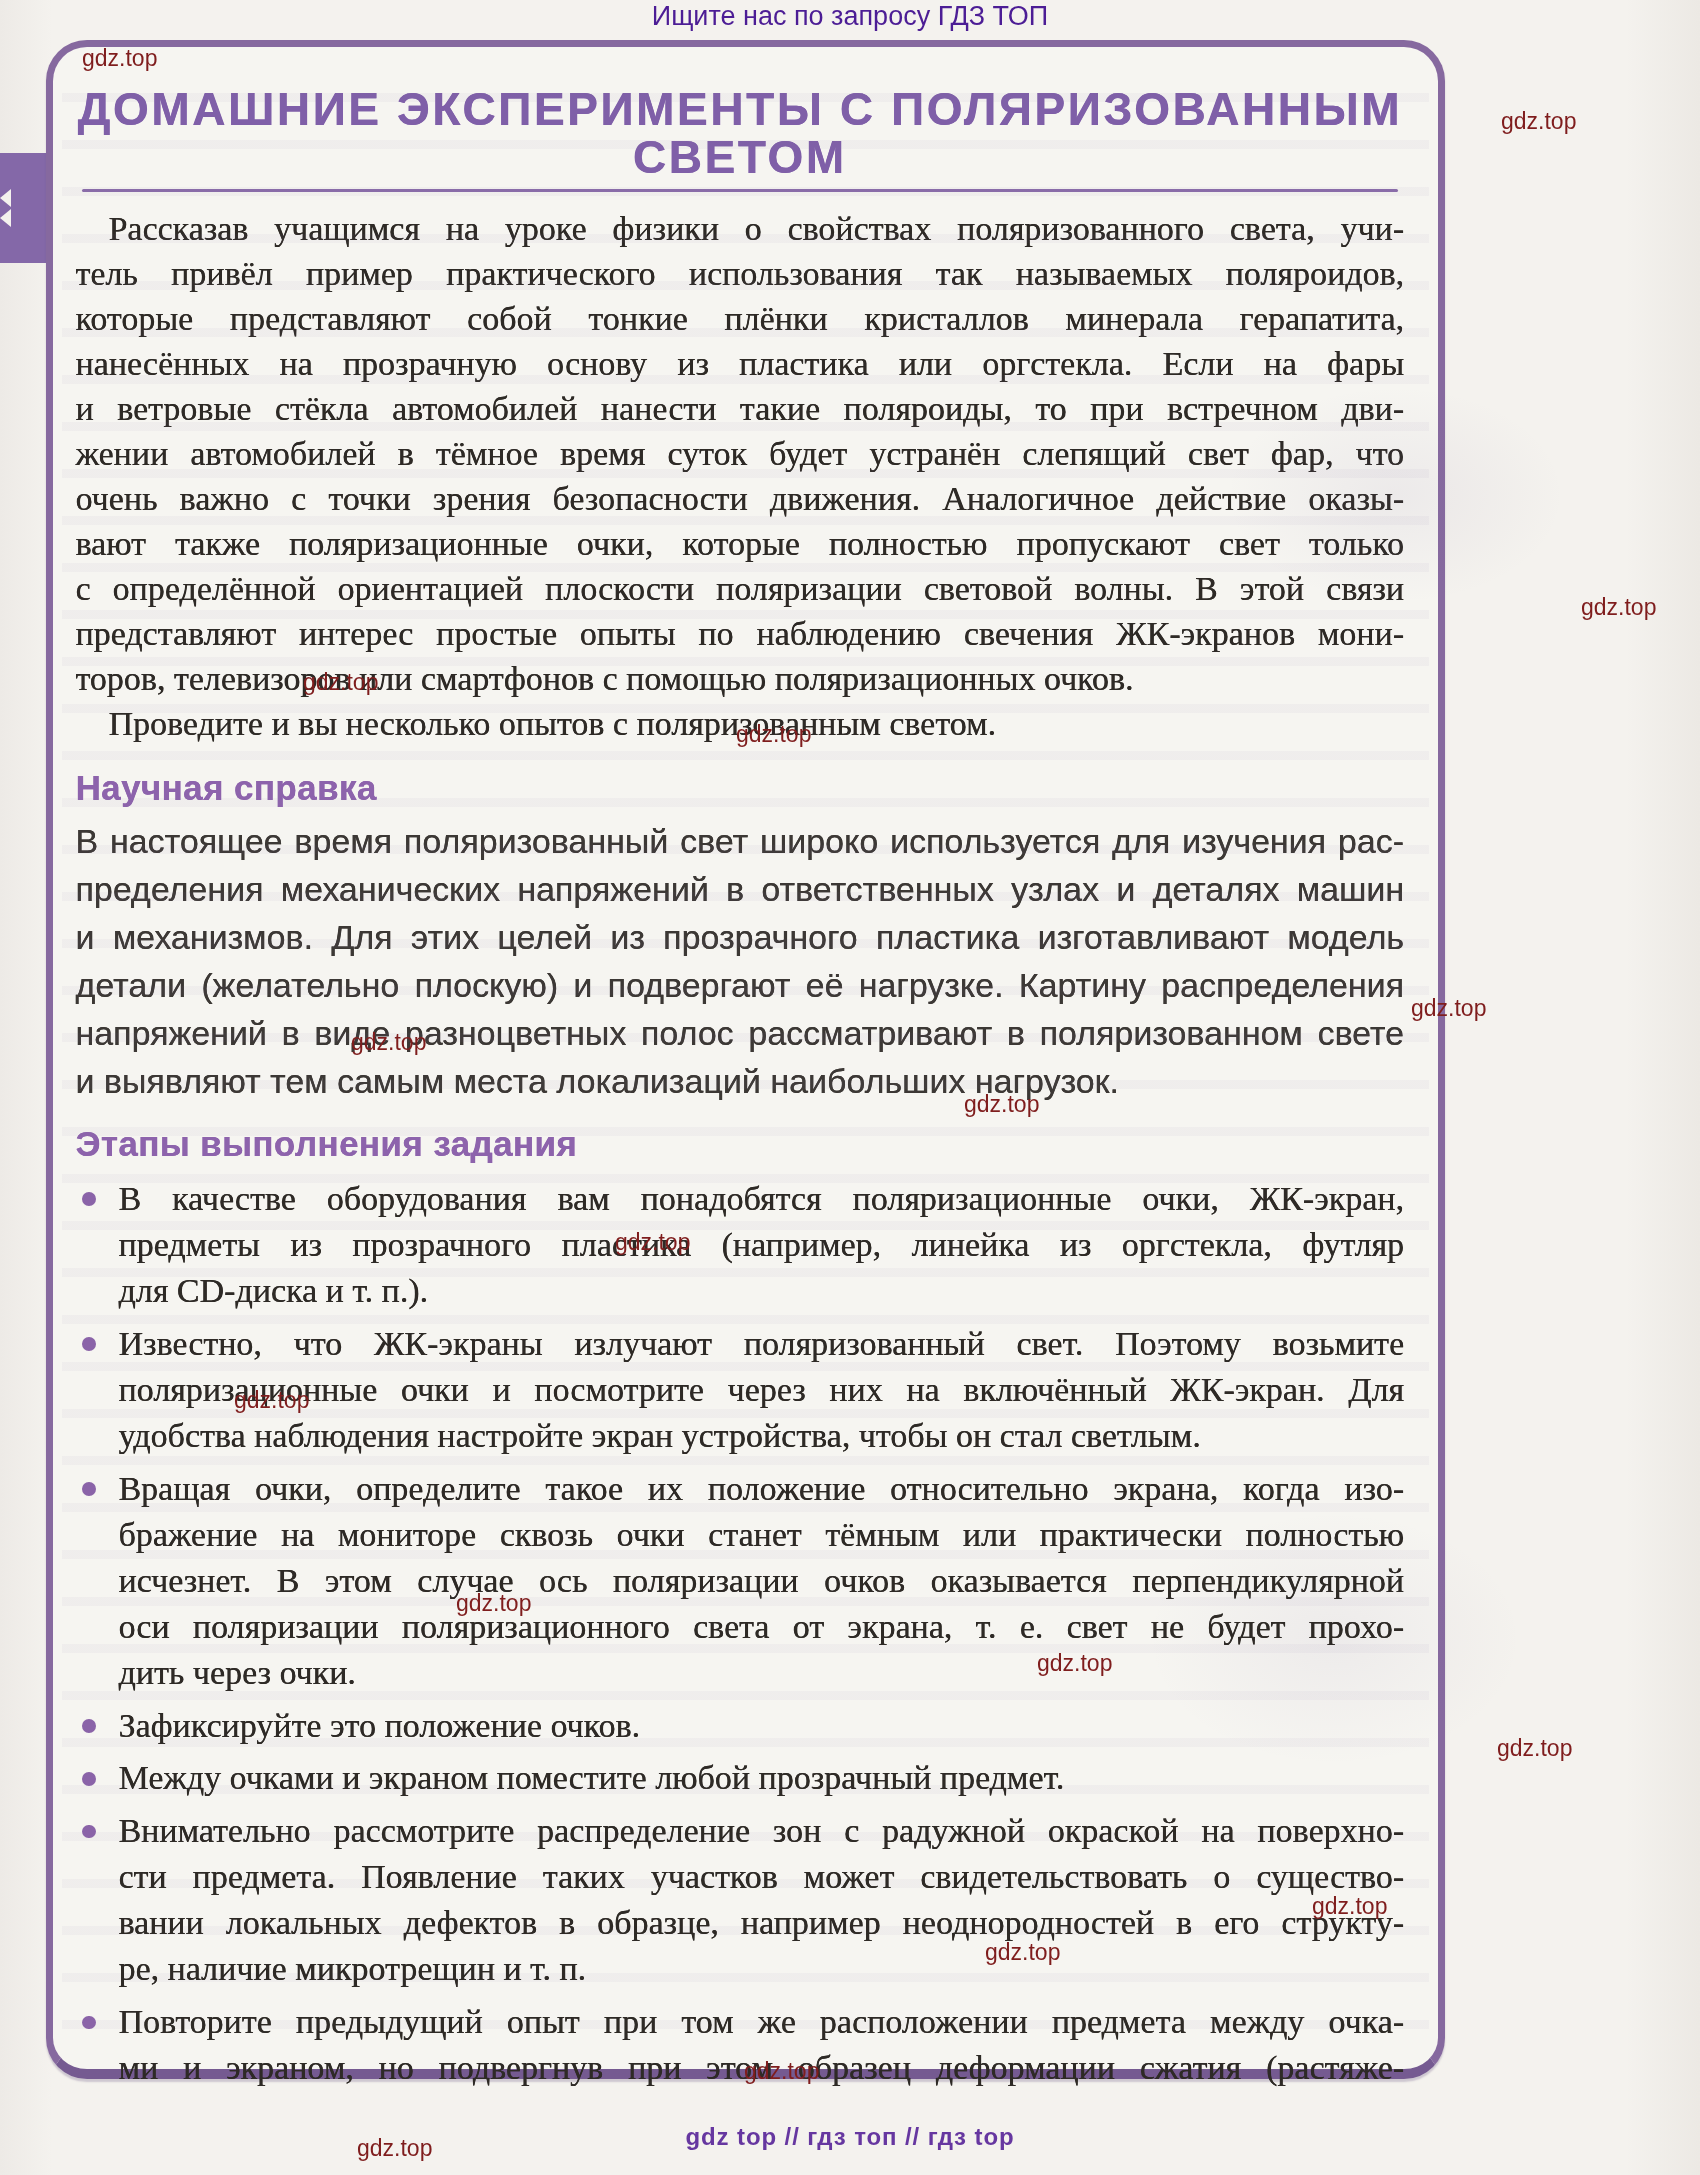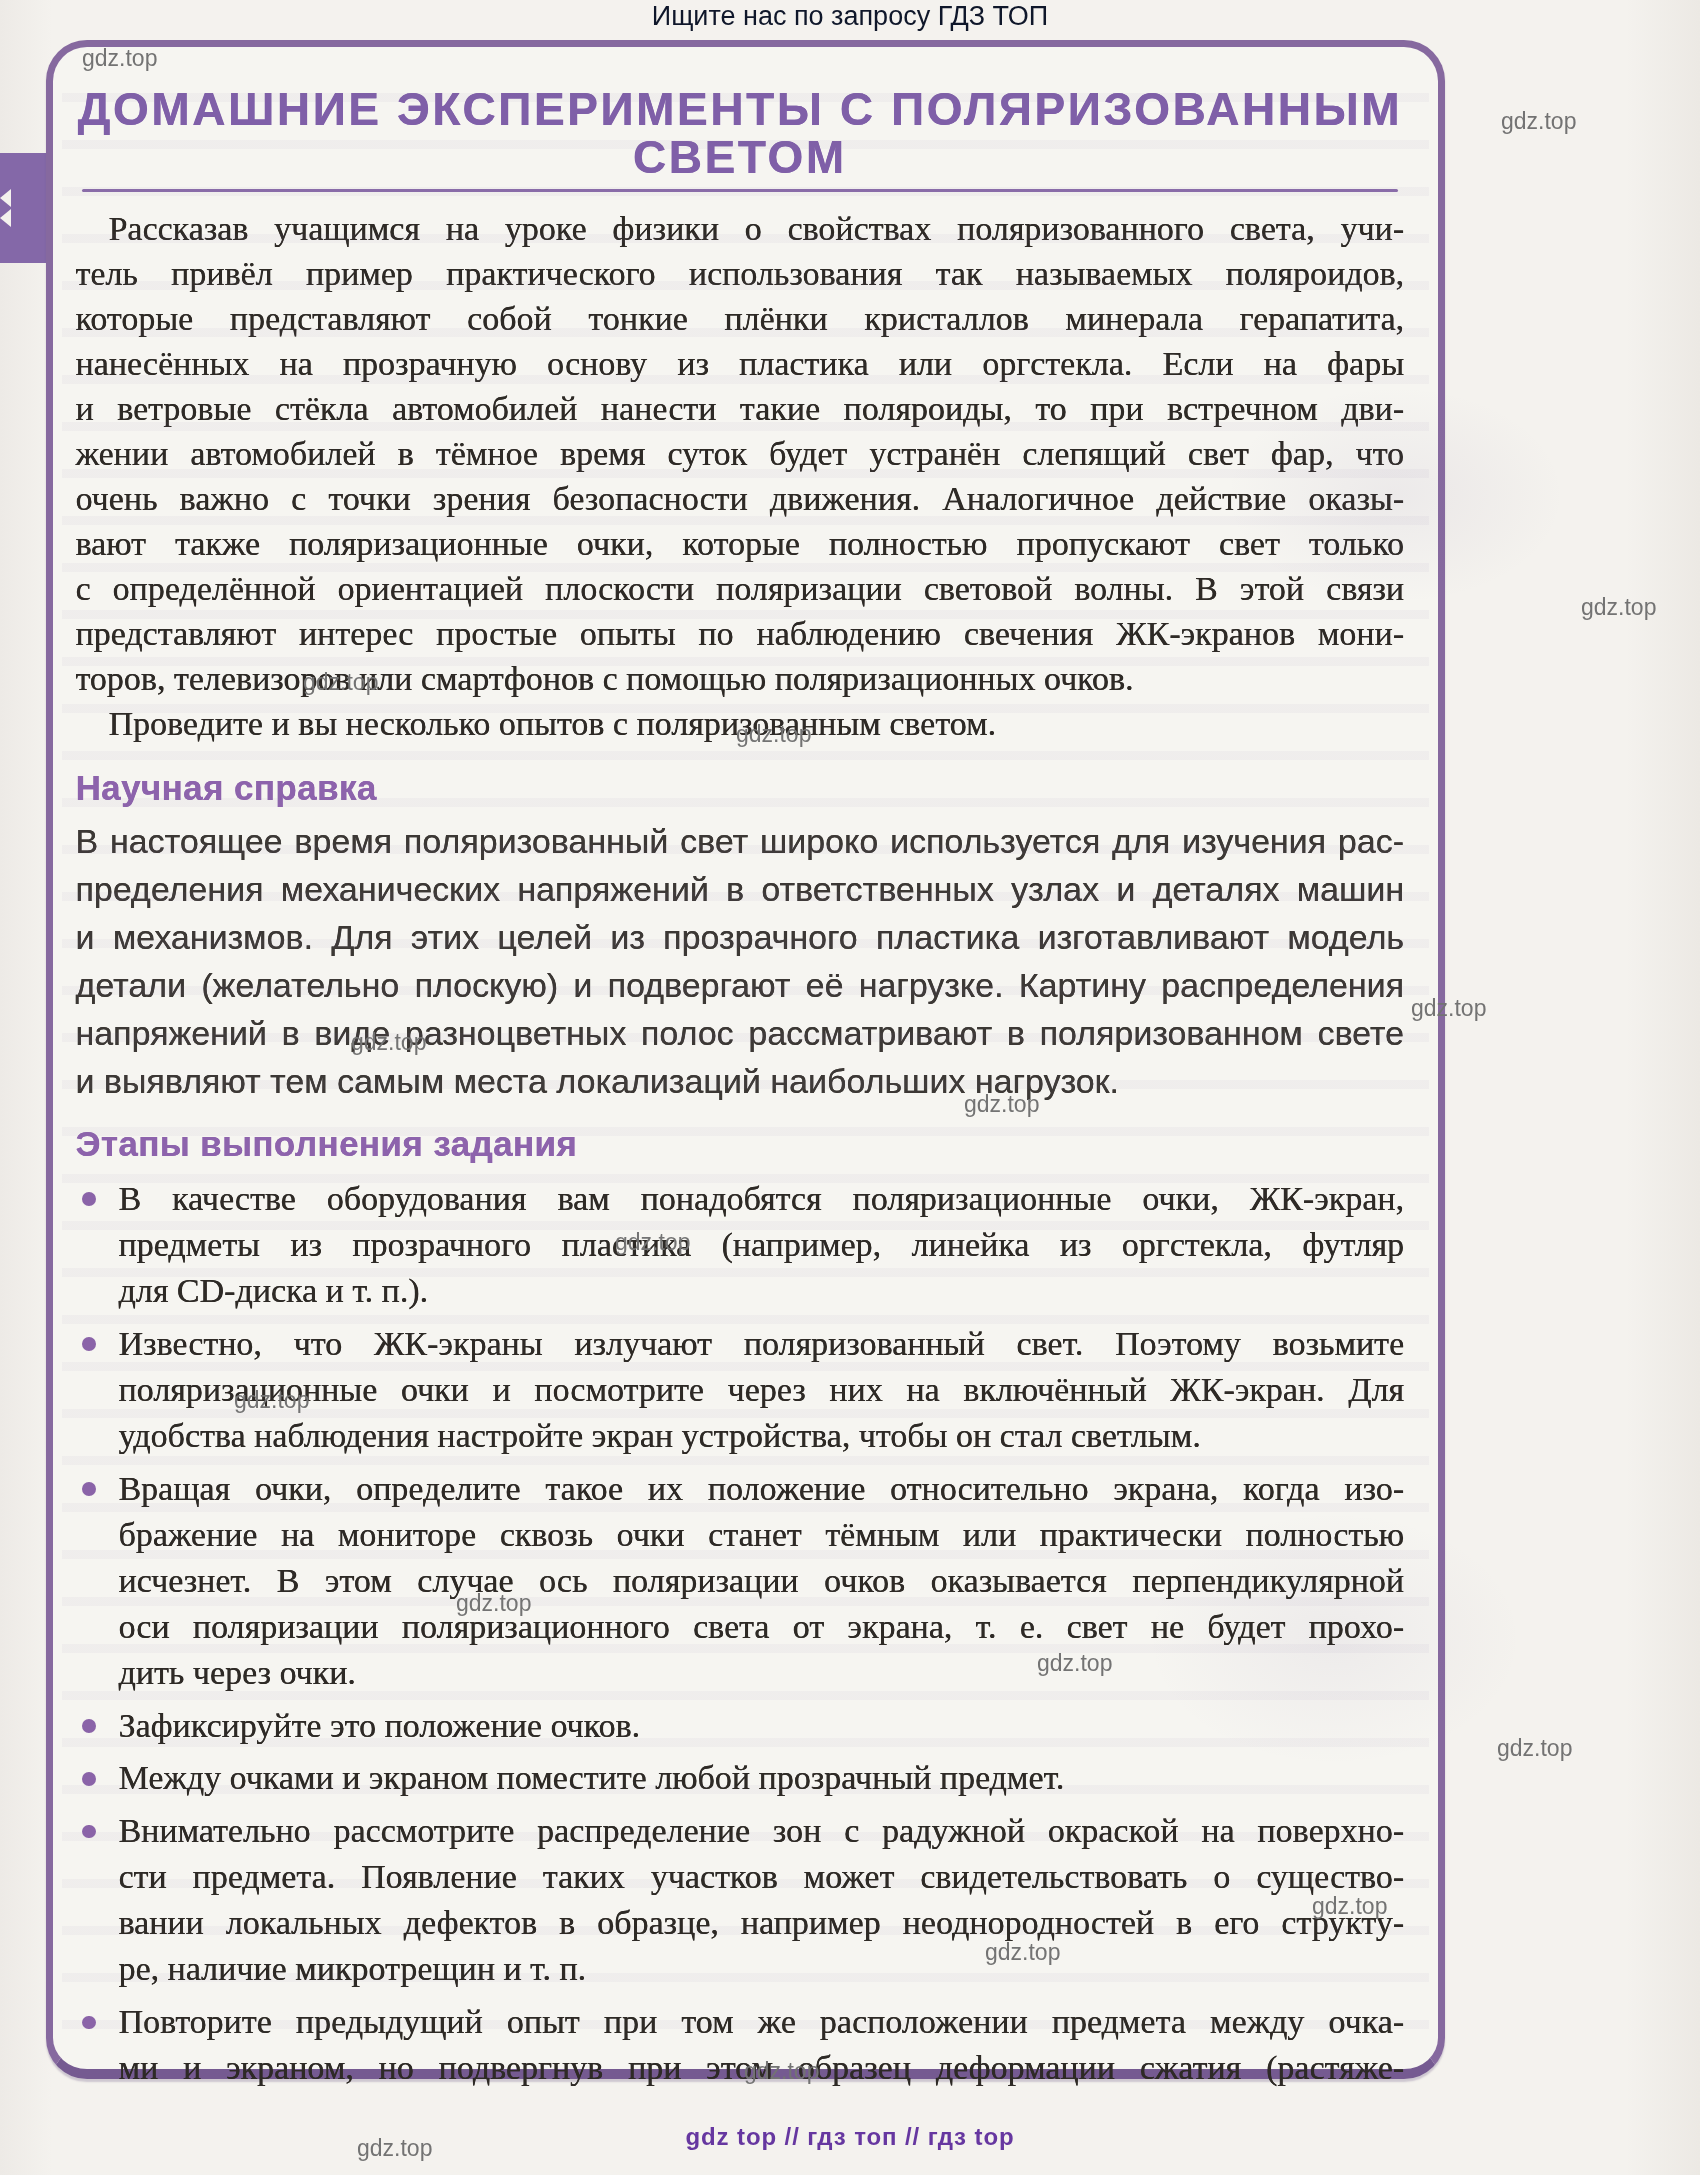--- a/index.html
+++ b/index.html
@@ -7,21 +7,21 @@
     width:1700px;height:2176px;position:relative;overflow:hidden;
     background:linear-gradient(90deg,#edeae6 0px,#f4f2ee 52px,#f4f2ee 1626px,#ece9e4 1700px);
     font-family:"Liberation Serif","DejaVu Serif",serif;
     color:#2e2a26;
   }
   
   .top-note{
     position:absolute;top:1.7px;left:0;width:100%;
     text-align:center;
     font-family:"Liberation Sans","DejaVu Sans",sans-serif;
-    font-size:27px;line-height:29px;color:#0f172a;
+    font-size:27px;line-height:29px;color:#4c1d95;
   }
   
   .frame{
     position:absolute;left:46px;top:40px;width:1399px;height:2039px;
     border:7.7px solid #86699f;border-bottom-width:10.3px;border-bottom-color:#755a91;
     border-radius:41px;
     background:#f6f5f1;
     padding:26px 34px 0 22.4px;box-sizing:border-box;
     box-shadow:0 2.6px 1.7px rgba(90,70,120,.25);
   }
@@ -76,21 +76,21 @@
   .steps-list .jline{line-height:46px;}
   
   .chapter-tab{position:absolute;left:0;top:153px;width:53px;height:110px;background:#8468a8;}
   .chapter-tab .chev{position:absolute;left:0;top:33px;}
   .chapter-tab .chev i{display:block;width:0;height:0;margin:2.6px 0;
     border-top:9.5px solid transparent;border-bottom:9.5px solid transparent;border-right:11.2px solid #f4f2ee;}
   
   .wm{
     position:absolute;z-index:6;
     font-family:"Liberation Sans","DejaVu Sans",sans-serif;
-    font-size:23px;color:#737373;white-space:nowrap;
+    font-size:23px;color:#7f1d1d;white-space:nowrap;
   }
   
   .footer-note{
     position:absolute;left:0;top:2123px;width:100%;text-align:center;
     font-family:"Liberation Sans","DejaVu Sans",sans-serif;
     font-weight:600;font-size:24px;color:#6637a0;letter-spacing:0.9px;
   }
 </style>
 </head>
 <body>

